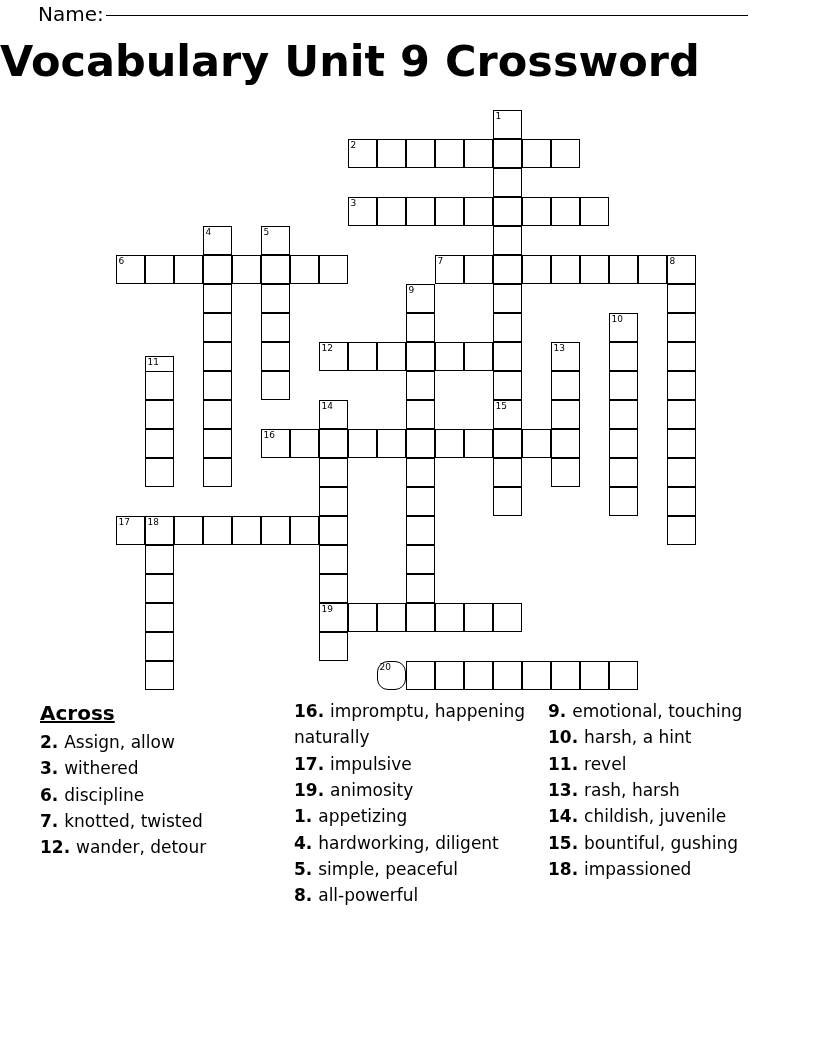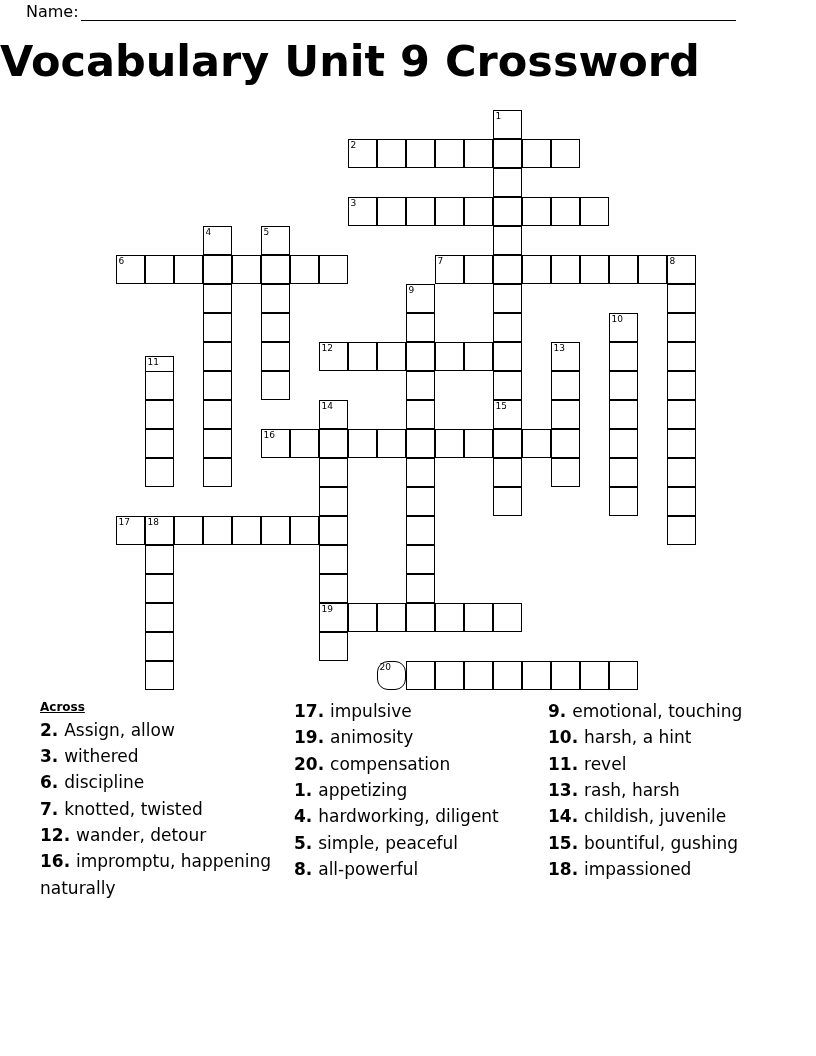--- a/index.html
+++ b/index.html
@@ -18,26 +18,26 @@
   .page {
     position: relative;
     width: 816px;
     height: 1056px;
     box-sizing: border-box;
     padding: 0;
   }
   
   .name-row {
     position: absolute;
-    left: 26px;
+    left: 38px;
     top: 2px;
     width: 710px;
     display: flex;
-    align-items: flex-end;
-    font-size: 16px;
+    align-items: flex-start;
+    font-size: 20px;
   }
   .name-label {
     white-space: nowrap;
     margin-right: 2px;
   }
   .name-rule {
     flex: 1;
     border-bottom: 1px solid #000;
     height: 13px;
   }
@@ -85,21 +85,21 @@
     width: 740px;
     column-count: 3;
     column-gap: 22px;
     font-size: 17px;
     line-height: 1.55;
   }
   .clue-head {
     font-weight: bold;
     text-decoration: underline;
     break-after: avoid;
-    font-size: 12px;
+    font-size: 20px;
   }
   .clue {
     break-inside: avoid;
     margin: 0;
   }
   .clue b {
     font-weight: bold;
   }
 </style>
 </head>
@@ -303,21 +303,20 @@
   <div class="clues" id="clues-layer">
       <div class="clue-head">Across</div>
       <div class="clue"><b>2. </b><span>Assign, allow</span></div>
       <div class="clue"><b>3. </b><span>withered</span></div>
       <div class="clue"><b>6. </b><span>discipline</span></div>
       <div class="clue"><b>7. </b><span>knotted, twisted</span></div>
       <div class="clue"><b>12. </b><span>wander, detour</span></div>
       <div class="clue"><b>16. </b><span>impromptu, happening naturally</span></div>
       <div class="clue"><b>17. </b><span>impulsive</span></div>
       <div class="clue"><b>19. </b><span>animosity</span></div>
-      <div class="clue"><b>20. </b><span>compensation</span></div>
       <div class="clue"><b>1. </b><span>appetizing</span></div>
       <div class="clue"><b>4. </b><span>hardworking, diligent</span></div>
       <div class="clue"><b>5. </b><span>simple, peaceful</span></div>
       <div class="clue"><b>8. </b><span>all-powerful</span></div>
       <div class="clue"><b>9. </b><span>emotional, touching</span></div>
       <div class="clue"><b>10. </b><span>harsh, a hint</span></div>
       <div class="clue"><b>11. </b><span>revel</span></div>
       <div class="clue"><b>13. </b><span>rash, harsh</span></div>
       <div class="clue"><b>14. </b><span>childish, juvenile</span></div>
       <div class="clue"><b>15. </b><span>bountiful, gushing</span></div>

